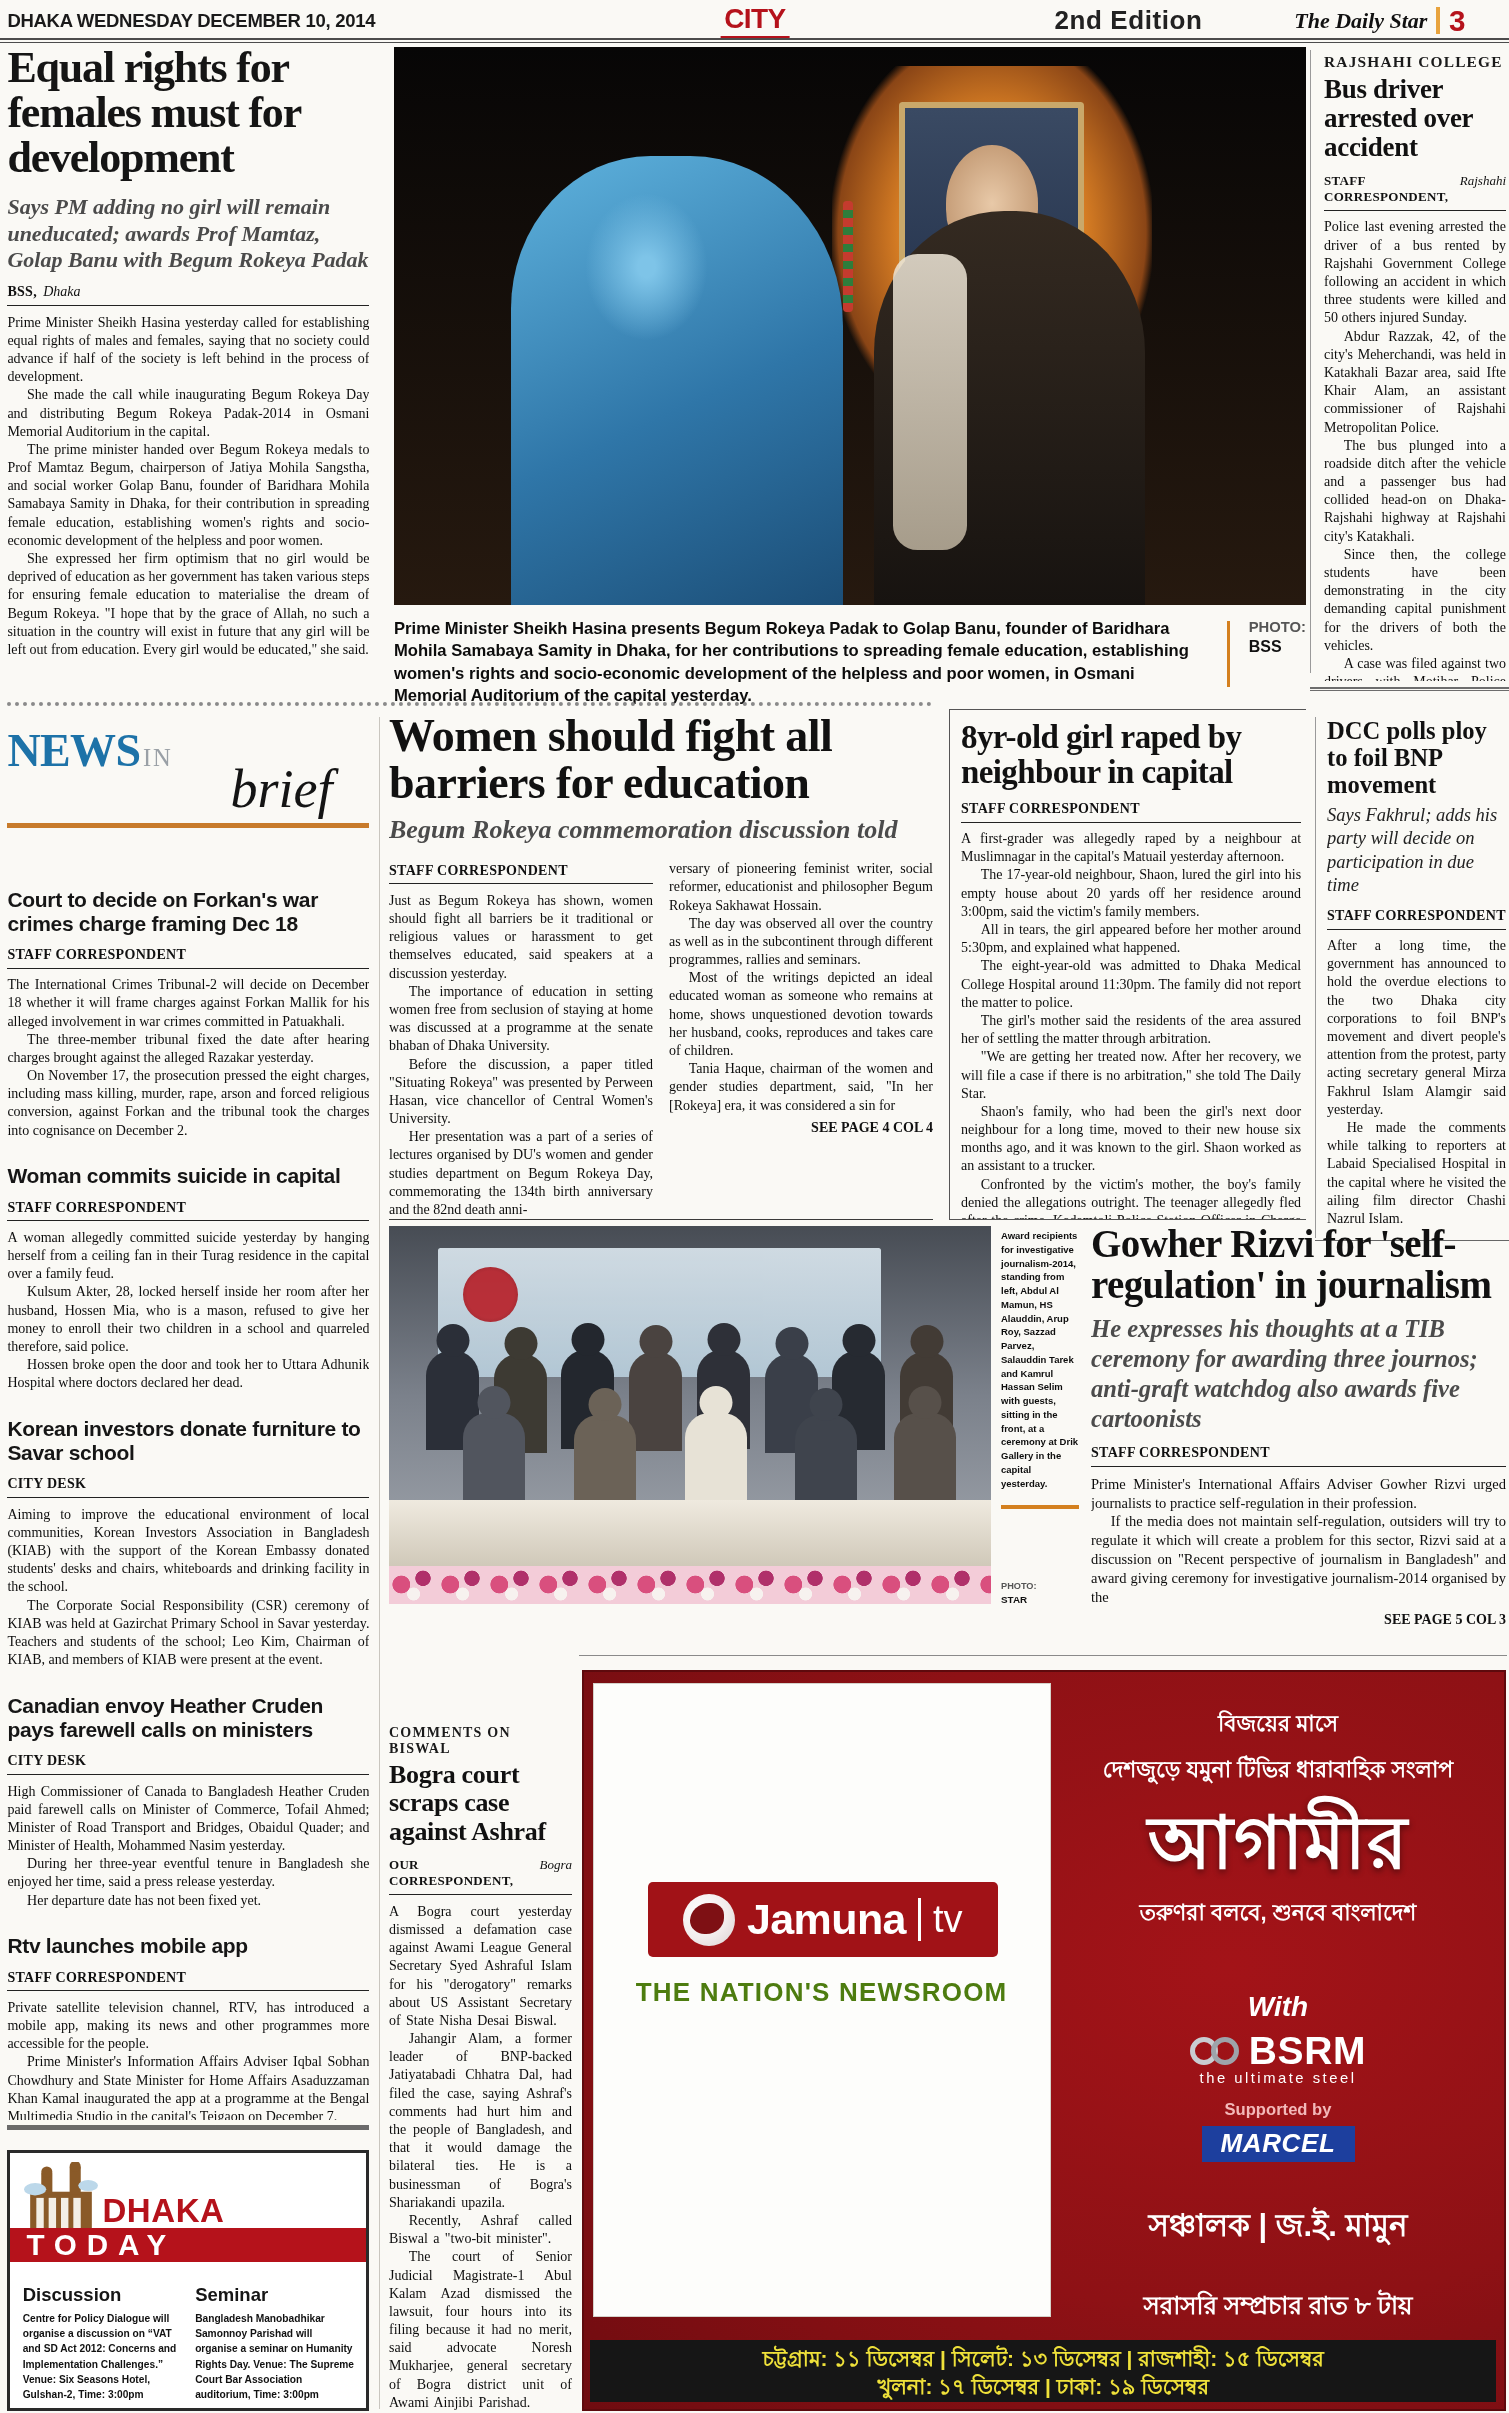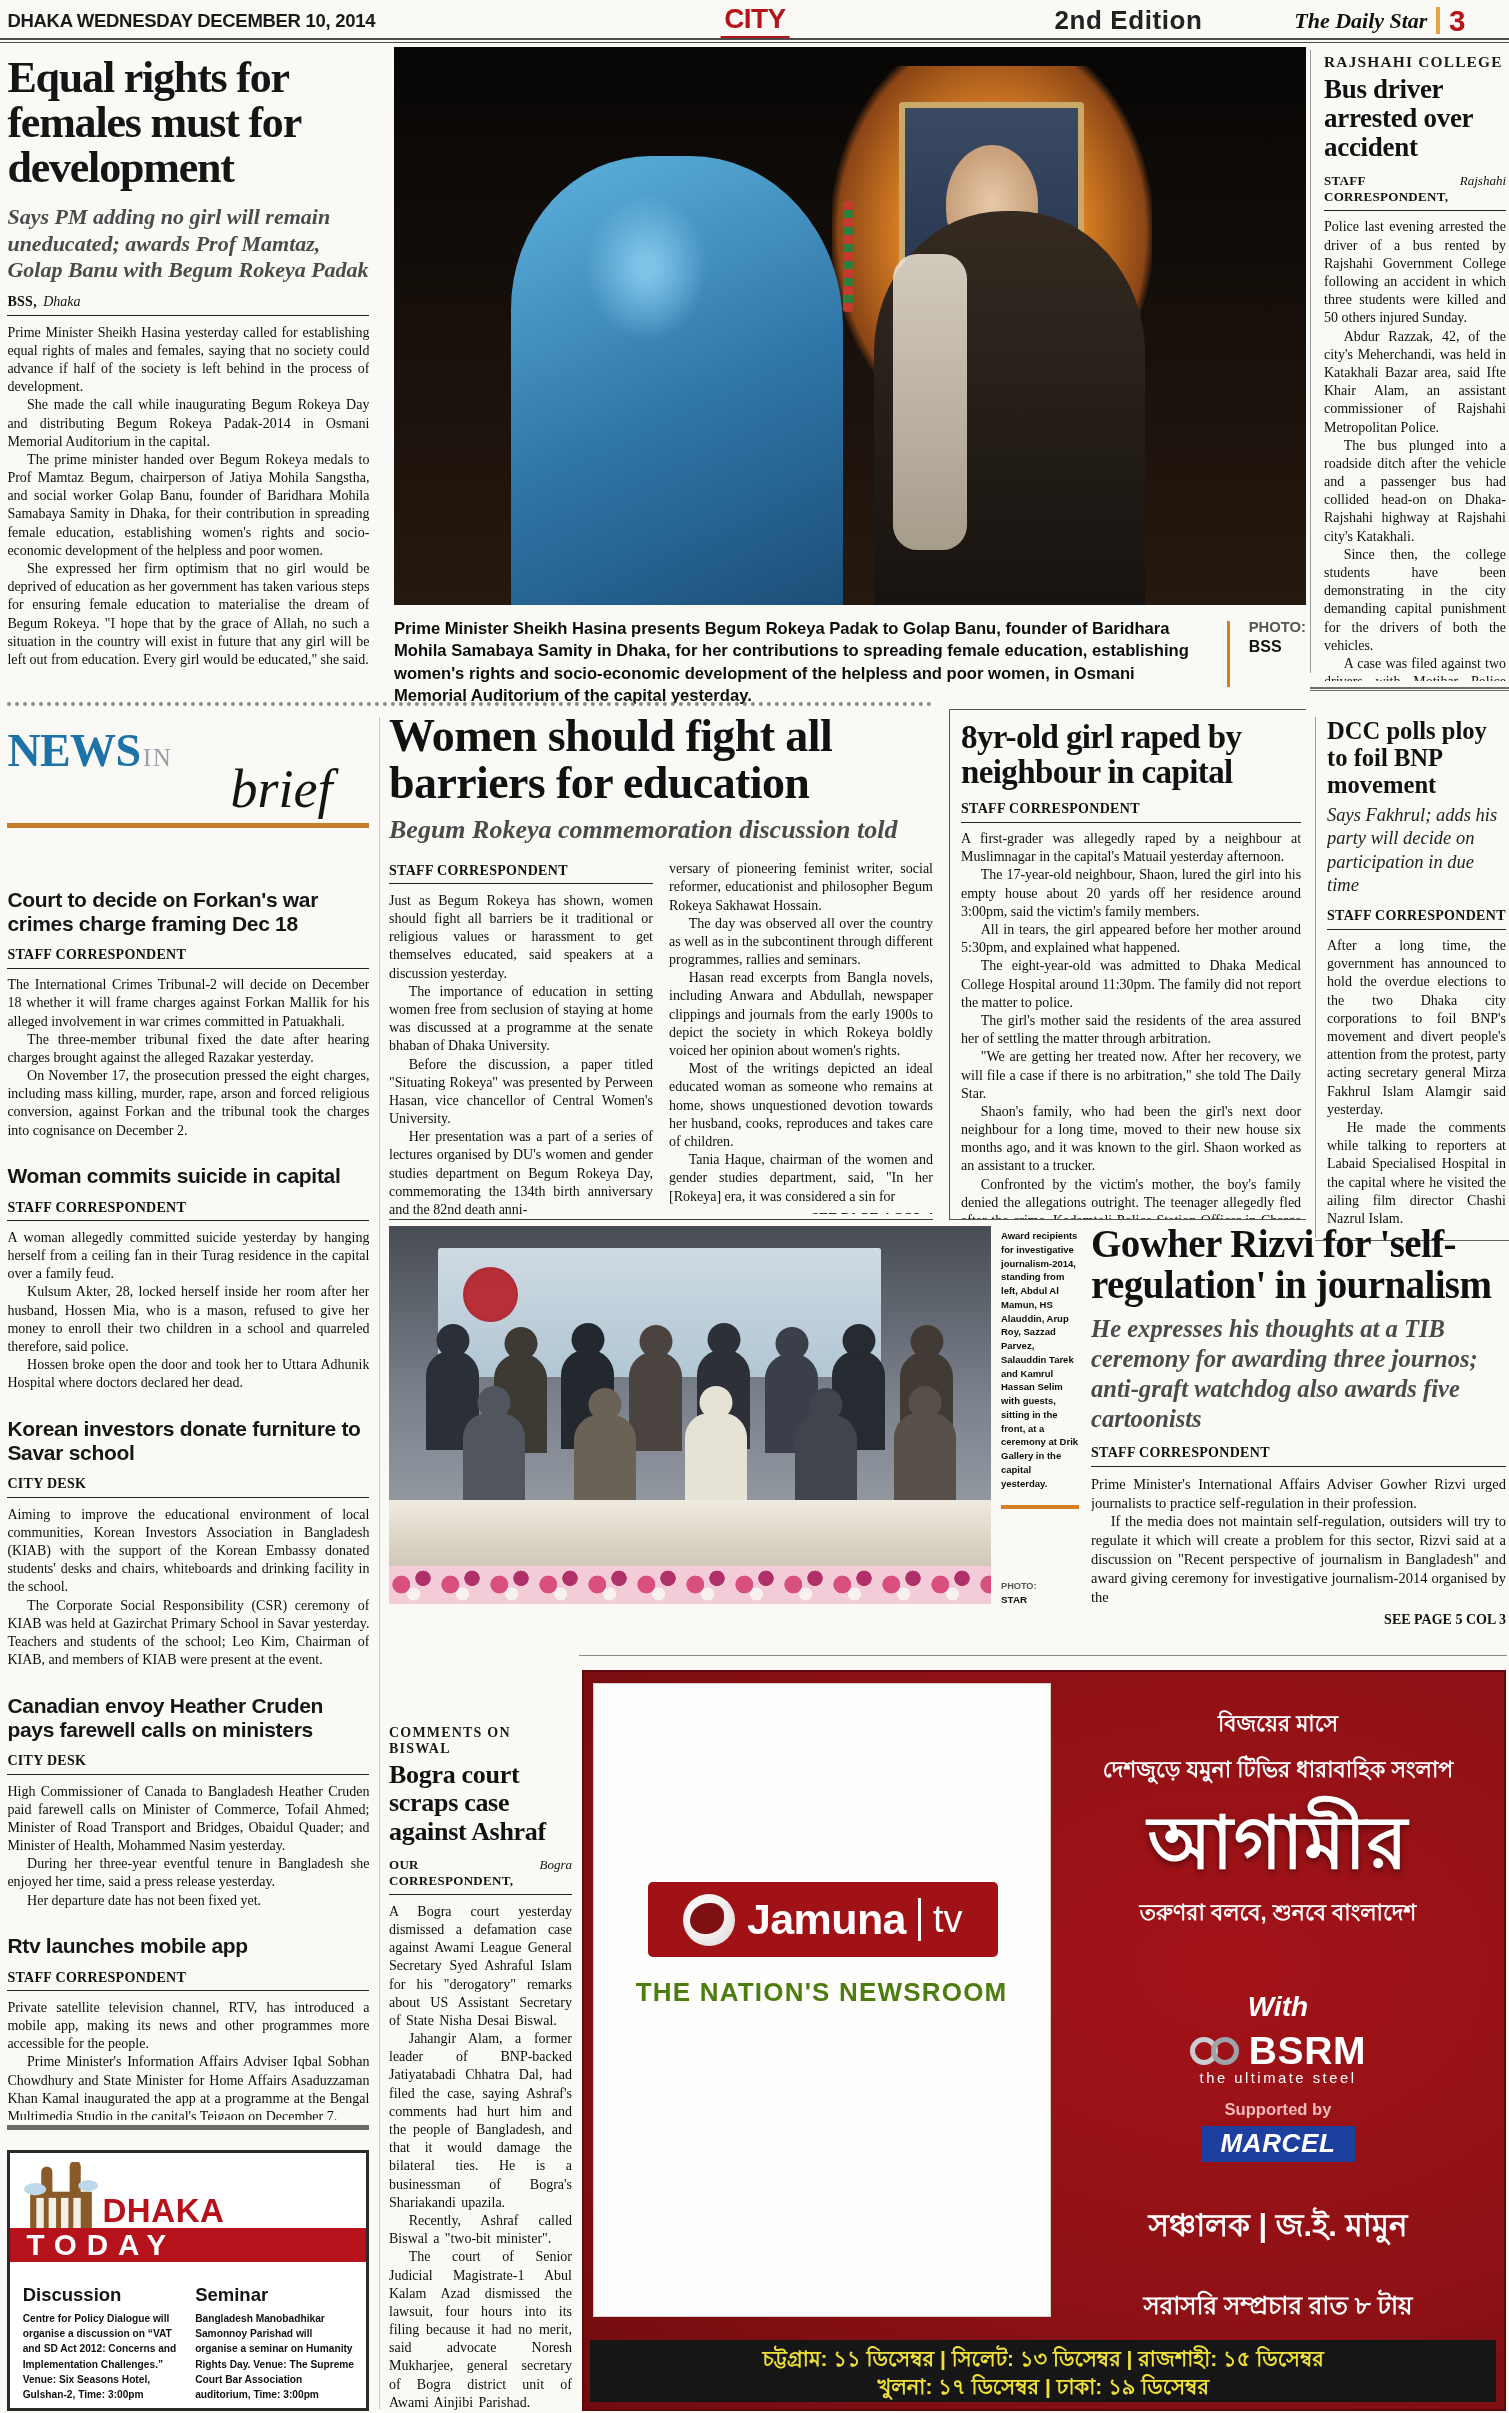--- a/index.html
+++ b/index.html
@@ -32,21 +32,21 @@
                 border-bottom:1.8px solid #222; padding-bottom:4.9px; margin:11px 0 7.4px; }
   .byline-name { font-weight:bold; font-size:14px; letter-spacing:0.3px; }
   .byline-place { font-style:italic; font-size:14px; }
   .bp { font-size:14px; line-height:1.3; text-align:justify; text-indent:19.7px; color:#0d0d0d; }
   .bp.first { text-indent:0; }
   .see-page { font-weight:bold; font-size:14px; text-align:right; margin-top:5px; }
   .kicker { font-size:15.4px; letter-spacing:1.2px; font-weight:bold; color:#1a1a1a; }
   .subhead { font-style:italic; color:#4b4b4b; }
 
   
-  .lead-art { left:7.4px; top:56px; width:362px; height:653px; overflow:hidden; }
+  .lead-art { left:7.4px; top:46px; width:362px; height:653px; overflow:hidden; }
   .lead-hl { font-weight:bold; font-size:44px; line-height:1.02; letter-spacing:-1.2px; color:#151515; }
   .lead-sub { font-size:22px; line-height:1.2; margin-top:13.5px; font-weight:600; }
 
   
   .main-photo { left:394px; top:47px; width:912px; height:558px; background:linear-gradient(#070606,#26190f); overflow:hidden; }
   .mp-glow { position:absolute; right:154px; top:18.5px; width:320px; height:369px;
              background:radial-gradient(ellipse at 50% 45%, #f2a83e 0%, #d97f24 40%, #8a4516 68%, rgba(20,12,6,0) 72%); }
   .mp-portrait { position:absolute; right:222px; top:55px; width:185px; height:246px;
              background:linear-gradient(#3a4a63,#22304a); border:6.2px solid #c9a86a; border-radius:3.7px; }
   .mp-face { position:absolute; left:50%; top:37px; transform:translateX(-50%); width:92px; height:117px;
@@ -341,21 +341,20 @@
           <span class="byline-name">STAFF CORRESPONDENT</span>
         </div>
         <p class="bp first">Just as Begum Rokeya has shown, women should fight all barriers be it traditional or religious values or harassment to get themselves educated, said speakers at a discussion yesterday.</p>
         <p class="bp">The importance of education in setting women free from seclusion of staying at home was discussed at a programme at the senate bhaban of Dhaka University.</p>
         <p class="bp">Before the discussion, a paper titled "Situating Rokeya" was presented by Perween Hasan, vice chancellor of Central Women's University.</p>
         <p class="bp">Her presentation was a part of a series of lectures organised by DU's women and gender studies department on Begum Rokeya Day, commemorating the 134th birth anniversary and the 82nd death anni-</p>
       </div>
       <div class="col" style="padding-top:8.6px">
         <p class="bp first">versary of pioneering feminist writer, social reformer, educationist and philosopher Begum Rokeya Sakhawat Hossain.</p>
         <p class="bp">The day was observed all over the country as well as in the subcontinent through different programmes, rallies and seminars.</p>
-        <p class="bp">Hasan read excerpts from Bangla novels, including Anwara and Abdullah, newspaper clippings and journals from the early 1900s to depict the society in which Rokeya boldly voiced her opinion about women's rights.</p>
         <p class="bp">Most of the writings depicted an ideal educated woman as someone who remains at home, shows unquestioned devotion towards her husband, cooks, reproduces and takes care of children.</p>
         <p class="bp">Tania Haque, chairman of the women and gender studies department, said, "In her [Rokeya] era, it was considered a sin for</p>
         <div class="see-page">SEE PAGE 4 COL 4</div>
       </div>
     </div>
   </div>
   <div class="abs hrule-women"></div>
 
   <div class="abs girl-art">
     <div class="girl-hl">8yr-old girl raped by neighbour in capital</div>

